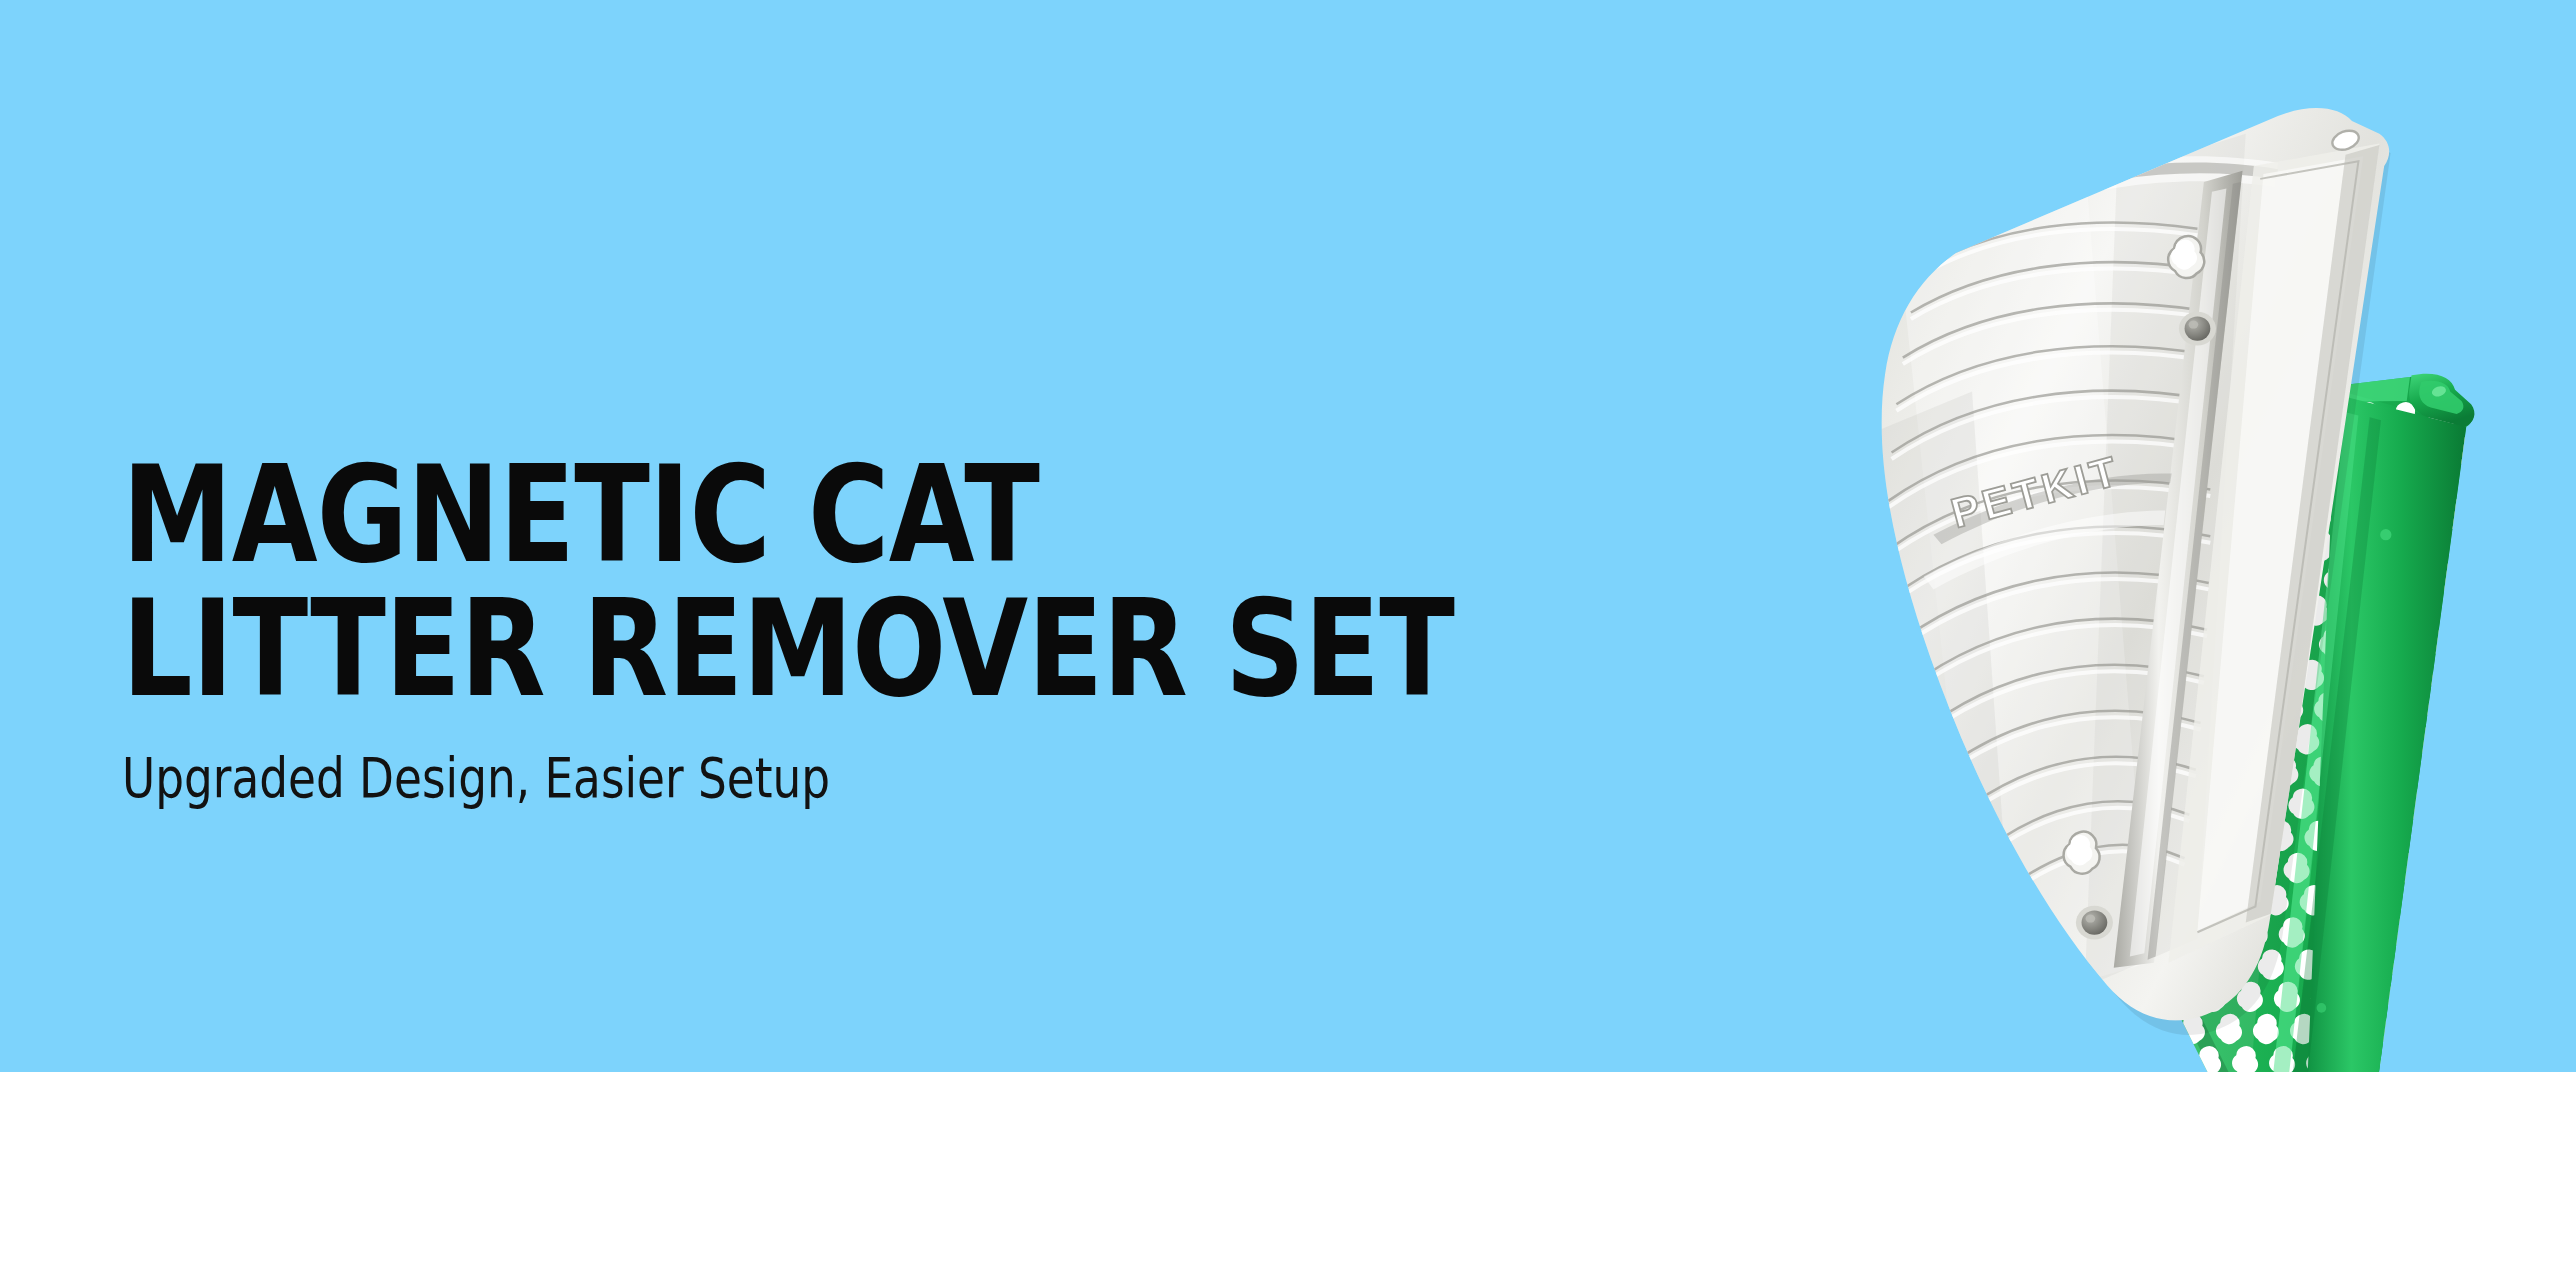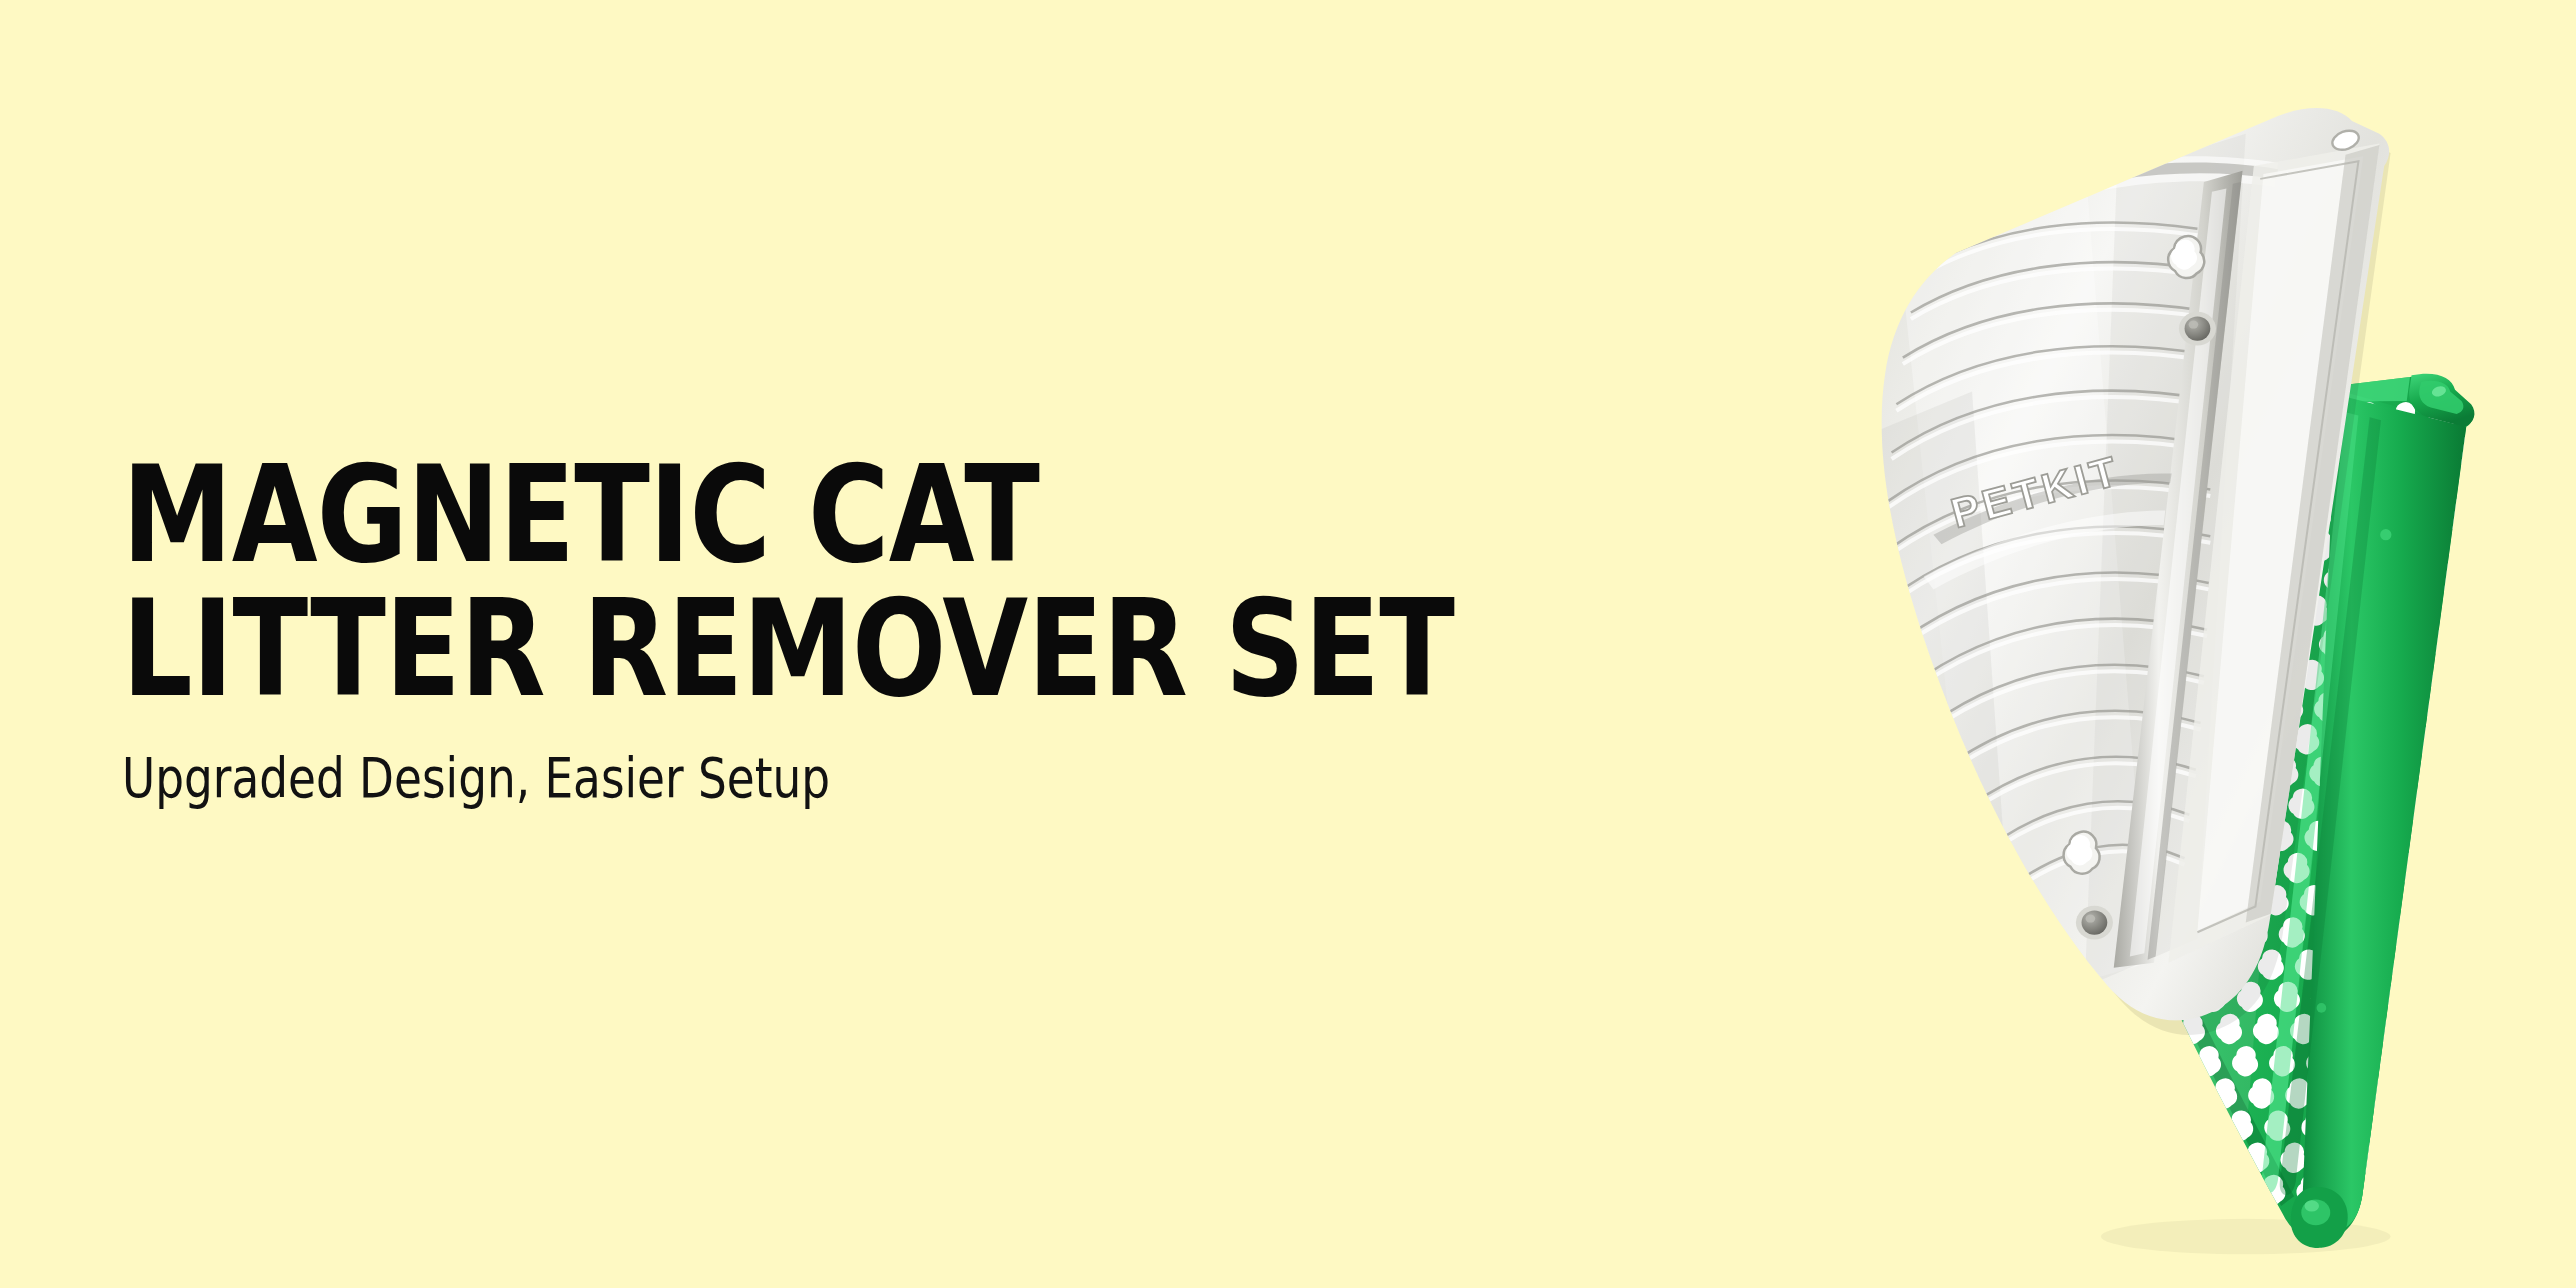--- a/index.html
+++ b/index.html
@@ -7,22 +7,22 @@
     margin: 0;
     padding: 0;
     background: #ffffff;
   }
   body {
     font-family: "Liberation Sans", sans-serif;
   }
   #stage {
     position: relative;
     width: 2576px;
-    height: 1288px;
-    background: #fef9c3;
+    height: 1072px;
+    background: #7dd3fc;
     overflow: hidden;
   }
 
   
   .copy-block {
     position: absolute;
     left: 122px;
     top: 448px;
     width: 1489px;
   }

